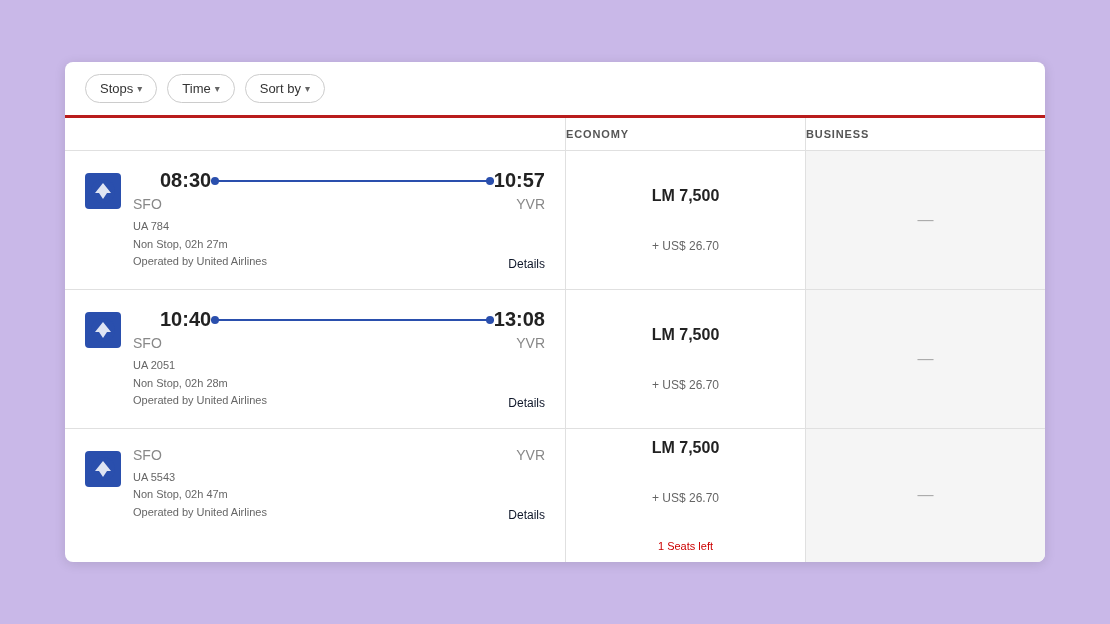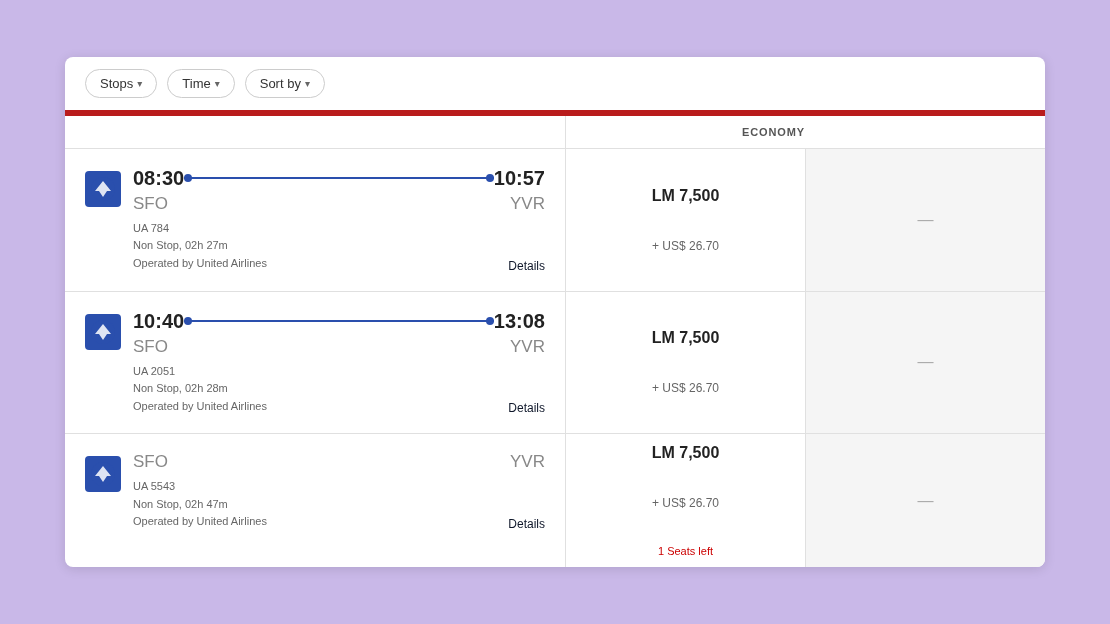--- a/index.html
+++ b/index.html
@@ -15,21 +15,21 @@
       background: #fff;
       border-radius: 8px;
       box-shadow: 0 2px 12px rgba(0,0,0,0.12);
       width: 980px;
       overflow: hidden;
     }
     .filters-row {
       display: flex;
       align-items: center;
       padding: 12px 20px;
-      border-bottom: 6px solid #b91c1c;
+      border-bottom: 3px solid #b91c1c;
       gap: 10px;
     }
     .filter-btn {
       display: flex;
       align-items: center;
       gap: 4px;
       padding: 6px 14px;
       border: 1px solid #ccc;
       border-radius: 20px;
       background: #fff;
@@ -42,21 +42,21 @@
       color: #666;
     }
     .table-header {
       display: grid;
       grid-template-columns: 1fr 240px 240px;
       border-bottom: 1px solid #e0e0e0;
     }
     .table-header .col-empty { }
     .table-header .col-label {
       padding: 10px 0;
-      text-align: right;
+      text-align: left;
       font-size: 11px;
       font-weight: 600;
       letter-spacing: 0.08em;
       color: #555;
       border-left: 1px solid #e0e0e0;
     }
     .flight-row {
       display: grid;
       grid-template-columns: 1fr 240px 240px;
       border-bottom: 1px solid #e0e0e0;
@@ -87,20 +87,21 @@
       height: 28px;
     }
     .flight-details {
       flex: 1;
     }
     .flight-times {
       display: flex;
       align-items: center;
       gap: 0;
       margin-bottom: 4px;
+      margin-left: 27px;
     }
     .time-depart {
       font-size: 20px;
       font-weight: 600;
       color: #222;
     }
     .flight-line {
       flex: 1;
       display: flex;
       align-items: center;
@@ -133,21 +134,21 @@
       top: -3px;
     }
     .time-arrive {
       font-size: 20px;
       font-weight: 600;
       color: #222;
     }
     .airport-row {
       display: flex;
       justify-content: space-between;
-      font-size: 17px;
+      font-size: 14px;
       color: #888;
       margin-bottom: 6px;
     }
     .airport-depart { }
     .airport-arrive { margin-left: auto; }
     .flight-meta {
       display: flex;
       align-items: flex-end;
       justify-content: space-between;
     }
@@ -215,20 +216,21 @@
     </button>
     <button class="filter-btn">
       <span>Sort by</span>
       <span class="chevron">▾</span>
     </button>
   </div>
 
   <div class="table-header">
     <div class="col-empty"></div>
     <div class="col-label">ECONOMY</div>
+    <div class="col-label">BUSINESS</div>
   </div>
 
   <div>
 
     <div class="flight-row">
       <div class="flight-info">
         <div class="airline-logo">
           <svg viewBox="0 0 28 28" fill="none" xmlns="http://www.w3.org/2000/svg">
             <circle cx="14" cy="14" r="12" fill="#2a4fad"></circle>
             <path d="M6 16 L14 6 L22 16 L18 16 L14 22 L10 16 Z" fill="white" opacity="0.85"></path>

